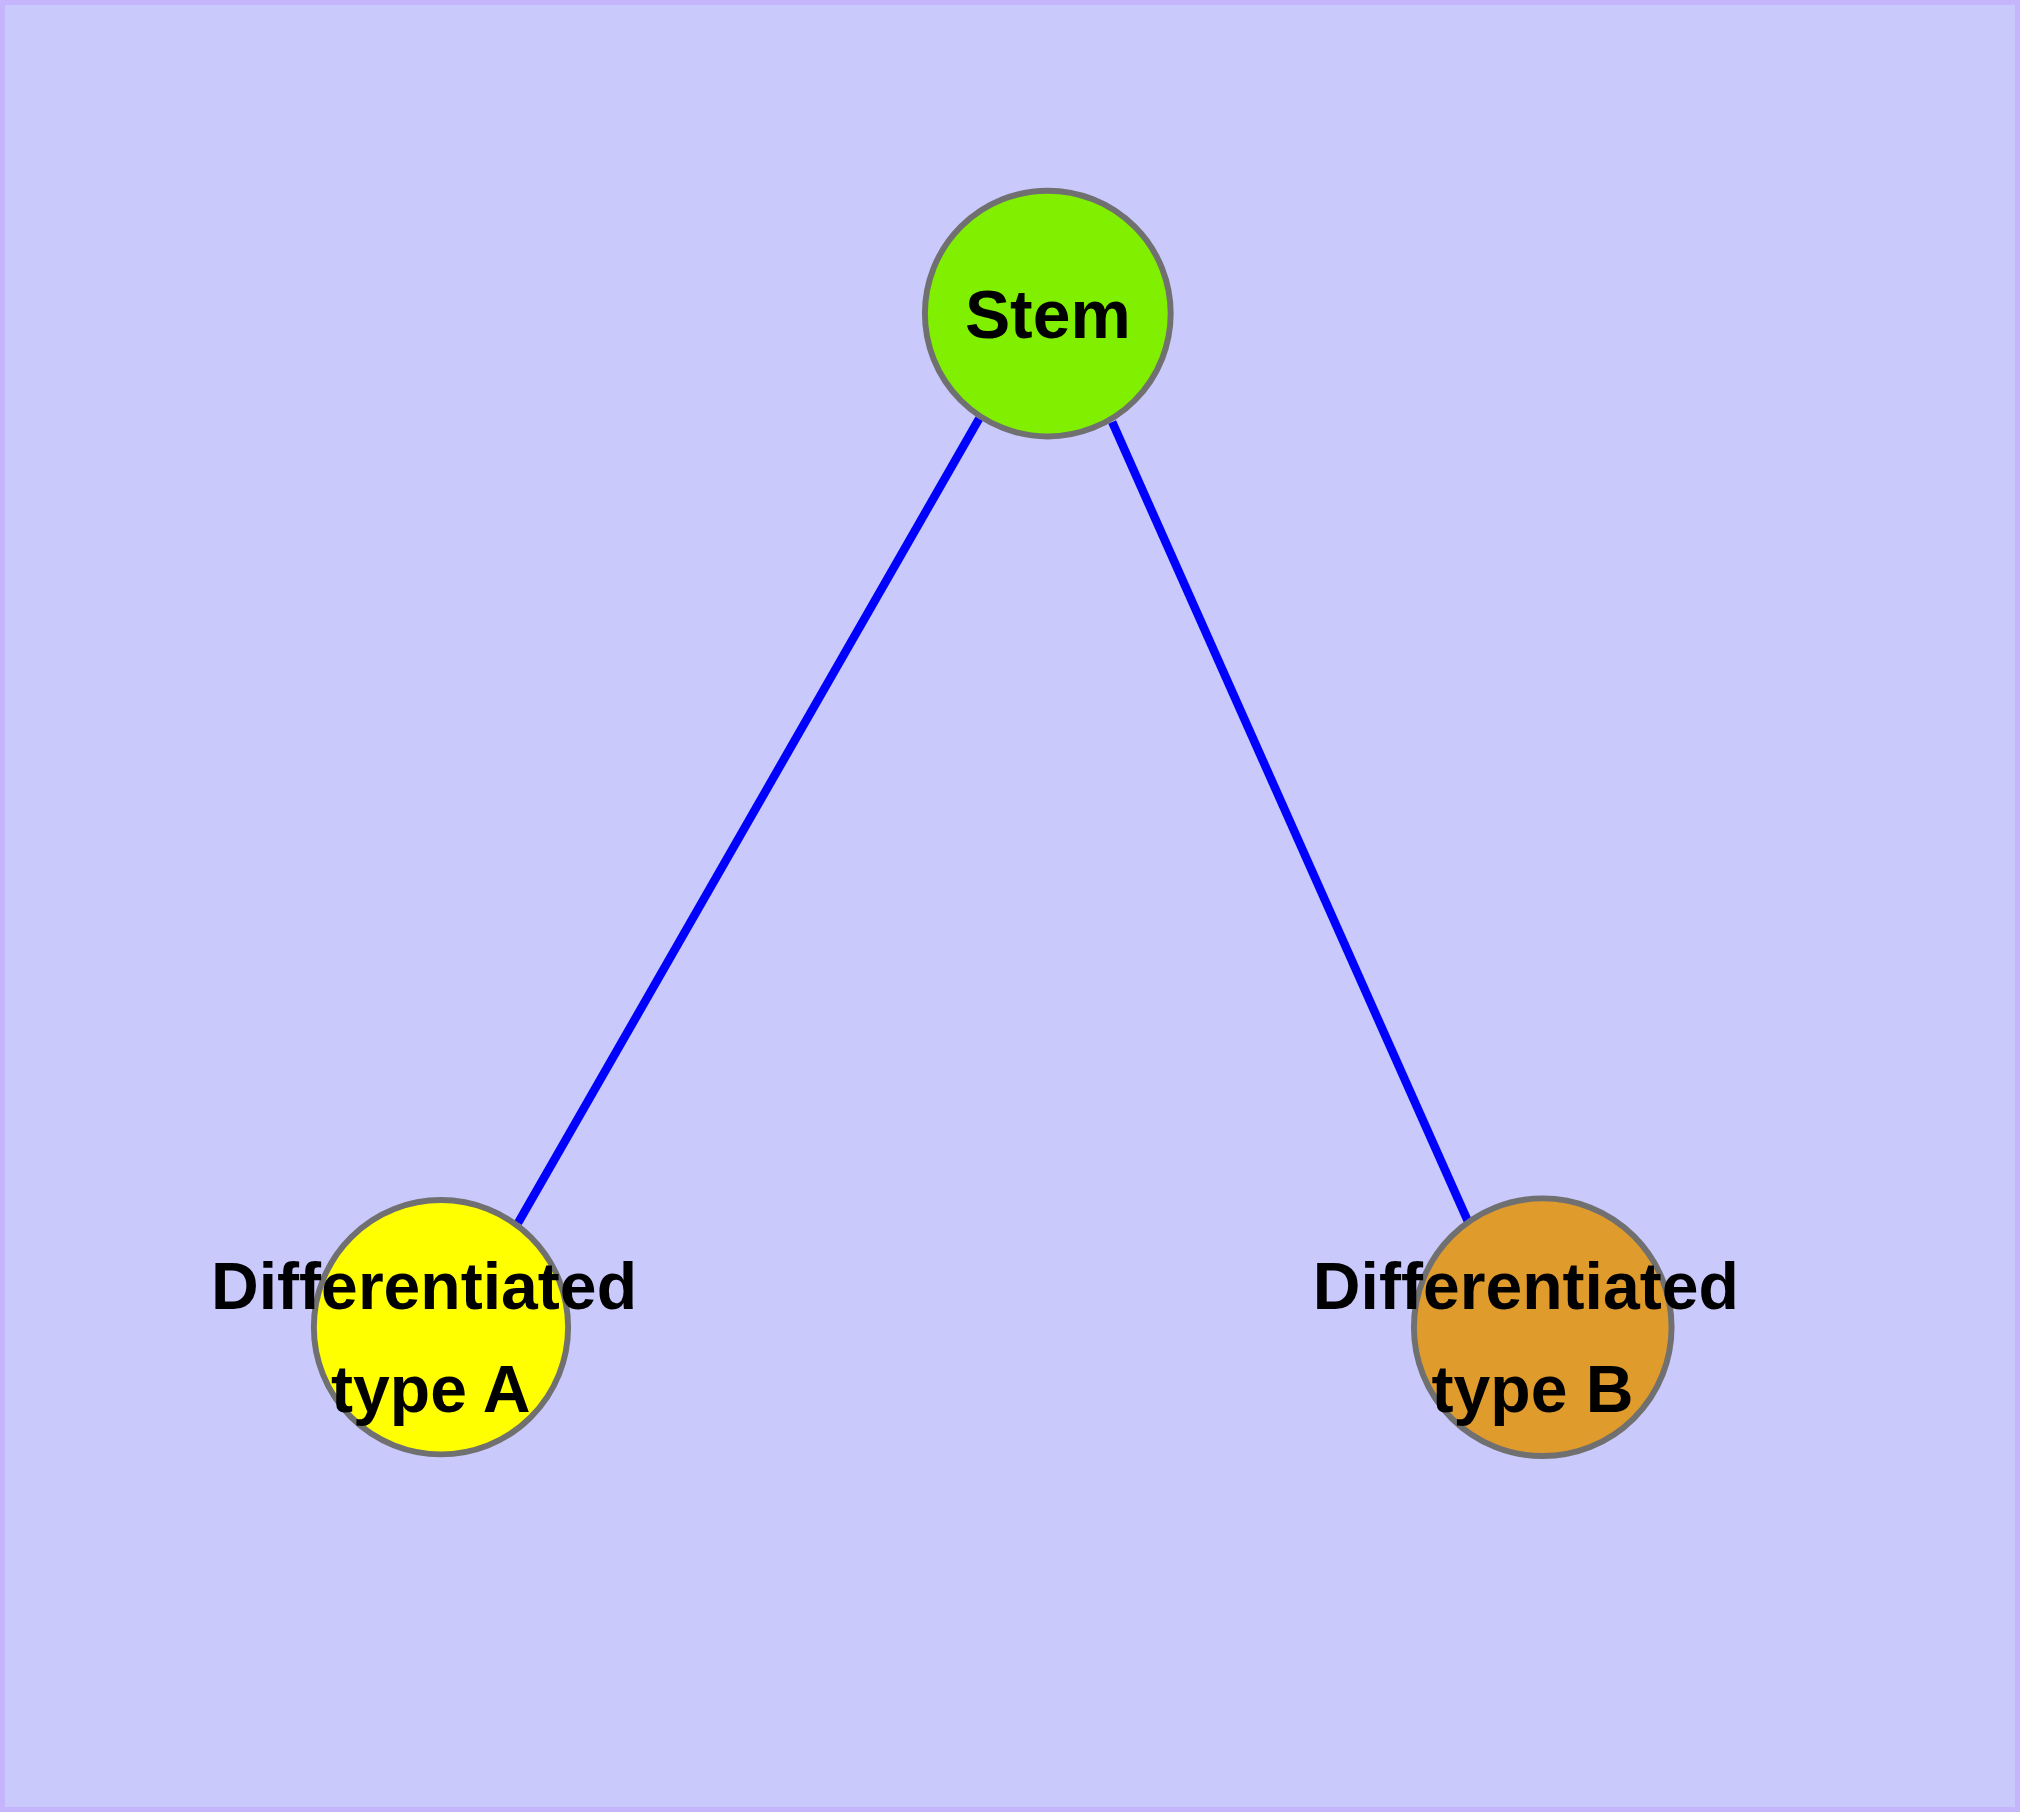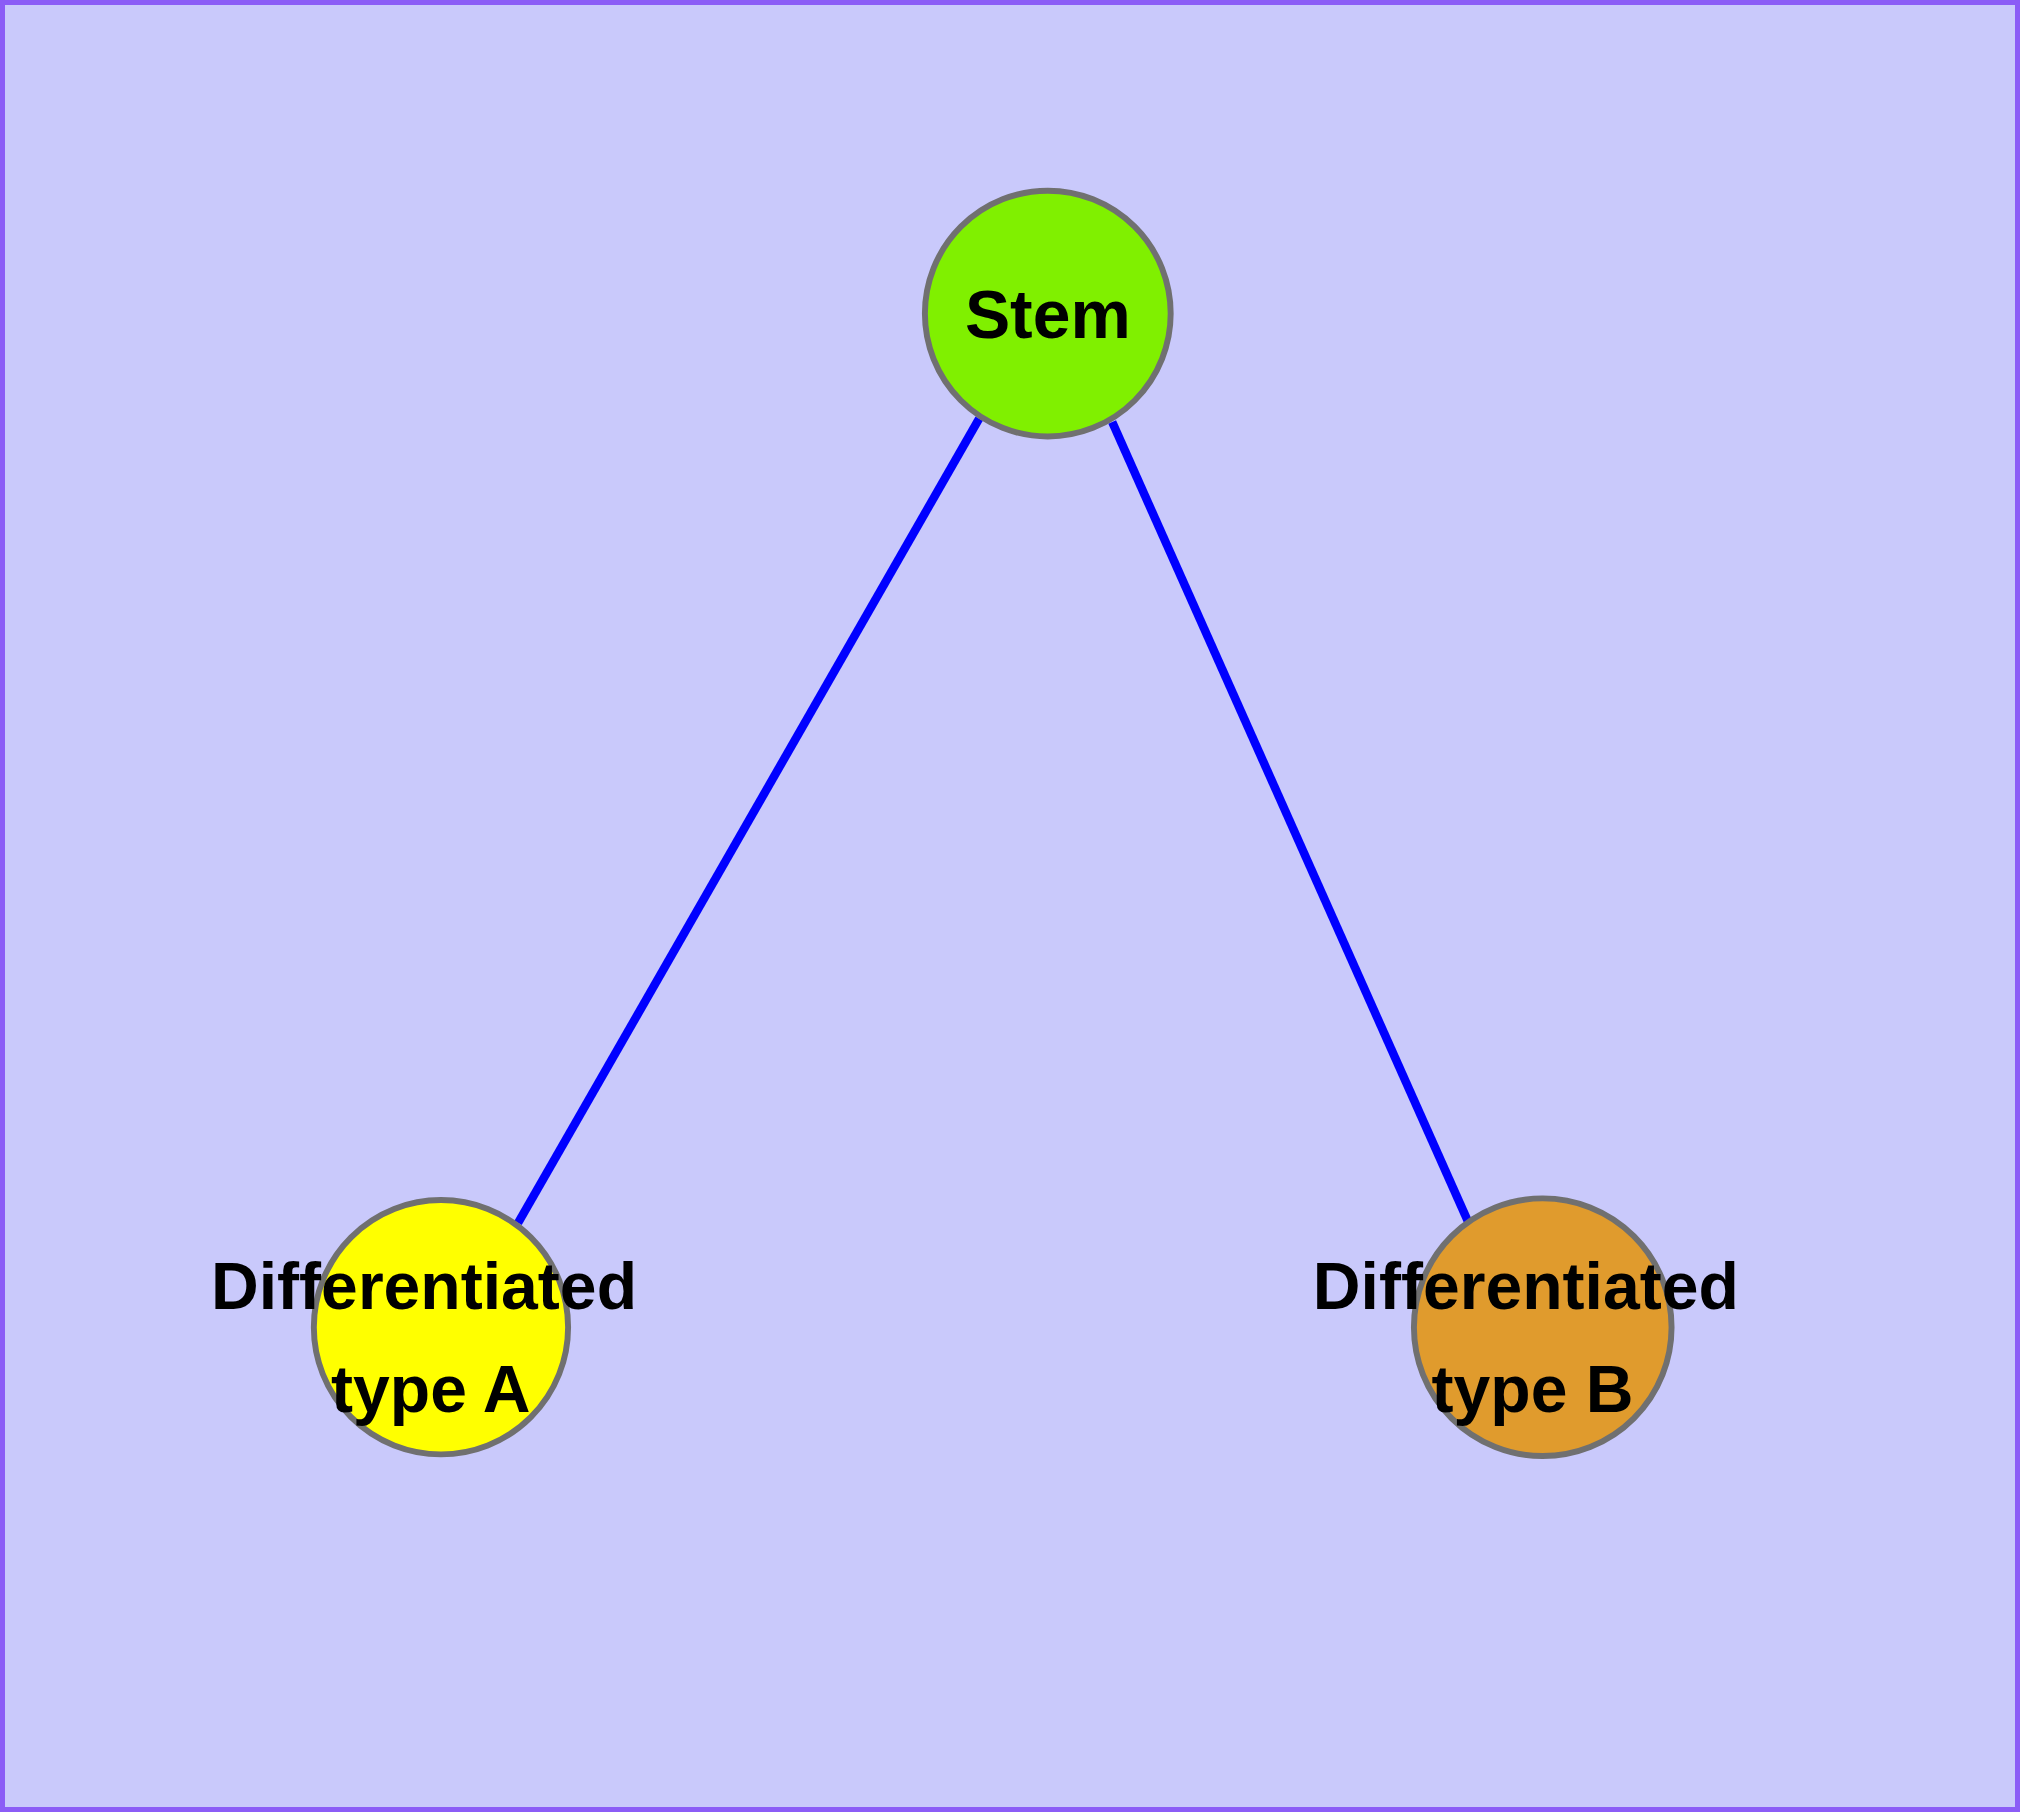--- a/index.html
+++ b/index.html
@@ -4,21 +4,21 @@
 <style>
   html, body {
     margin: 0;
     padding: 0;
     background: #ffffff;
   }
   #canvas {
     position: relative;
     width: 2021px;
     height: 1812px;
-    background: #8b5cf6;
+    background: #c4b5fd;
     overflow: hidden;
     font-family: "Liberation Sans", "DejaVu Sans", sans-serif;
   }
   #plot-area {
     position: absolute;
     left: 5.1px;
     top: 5.1px;
     width: 2010px;
     height: 1802px;
     background: #c9c9fb;

